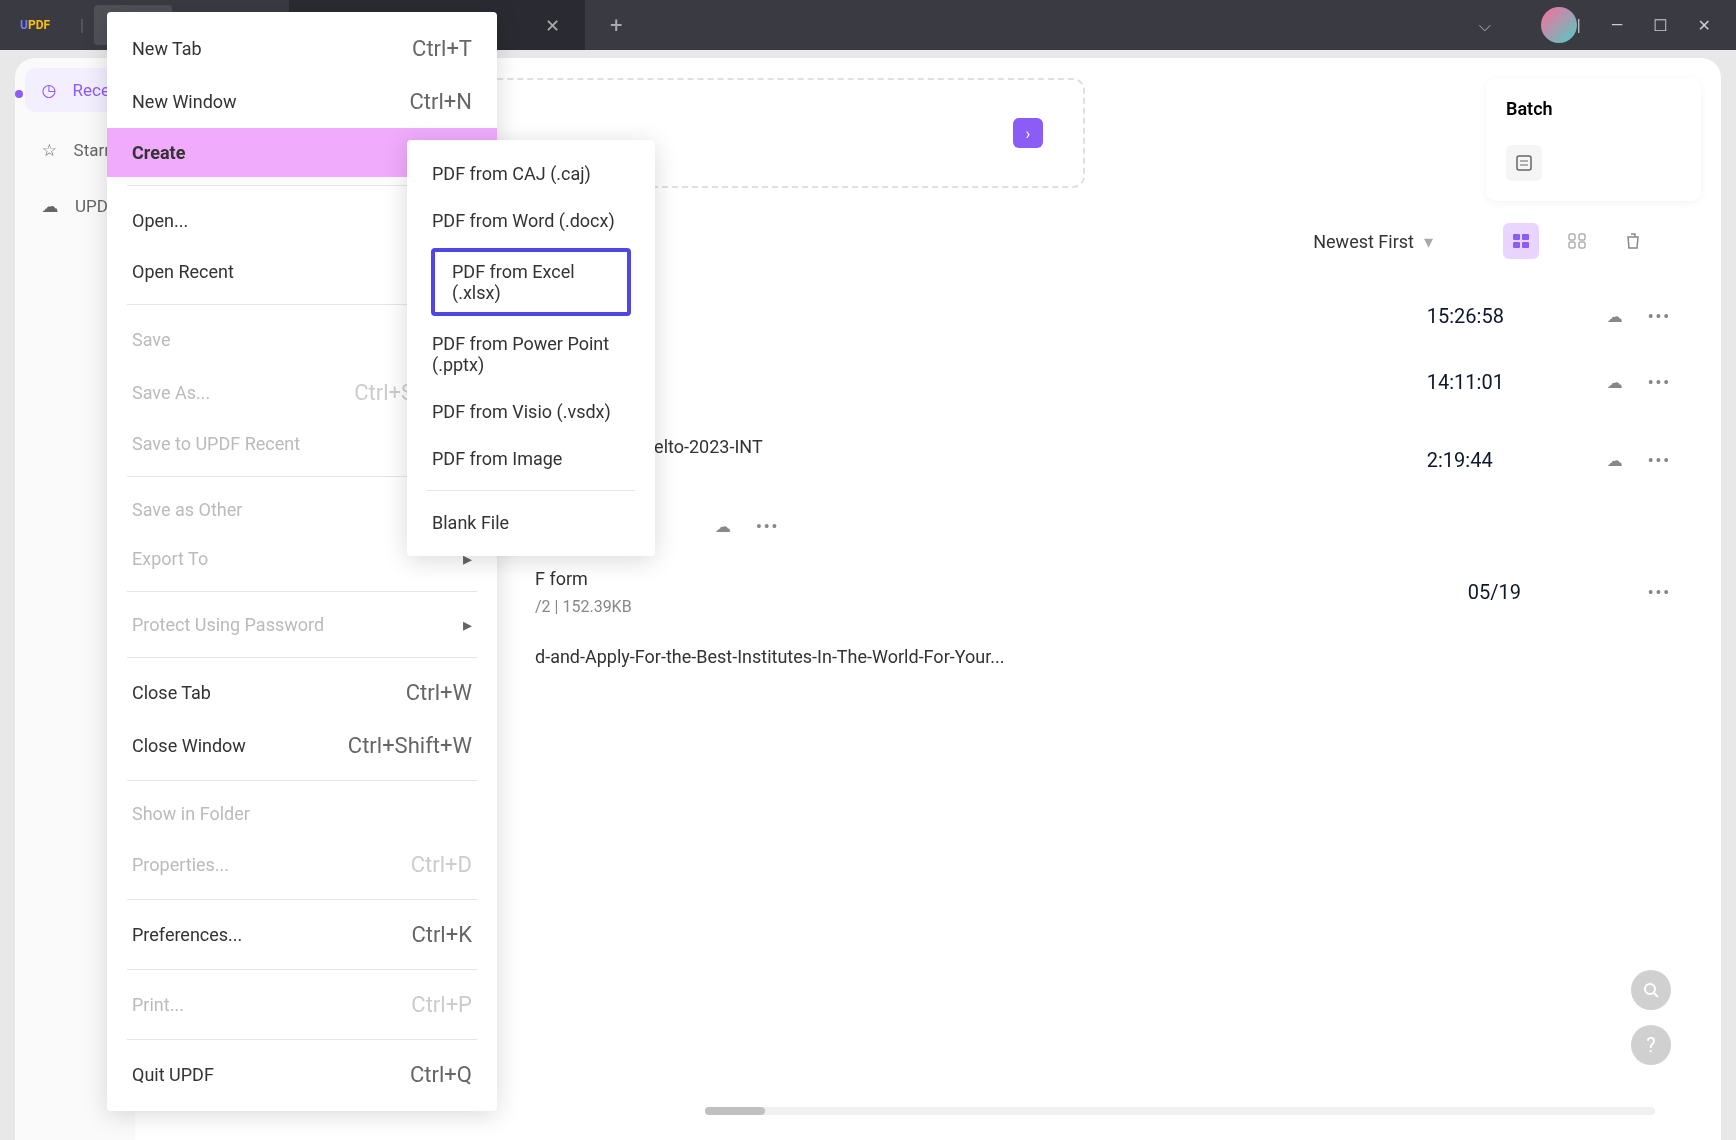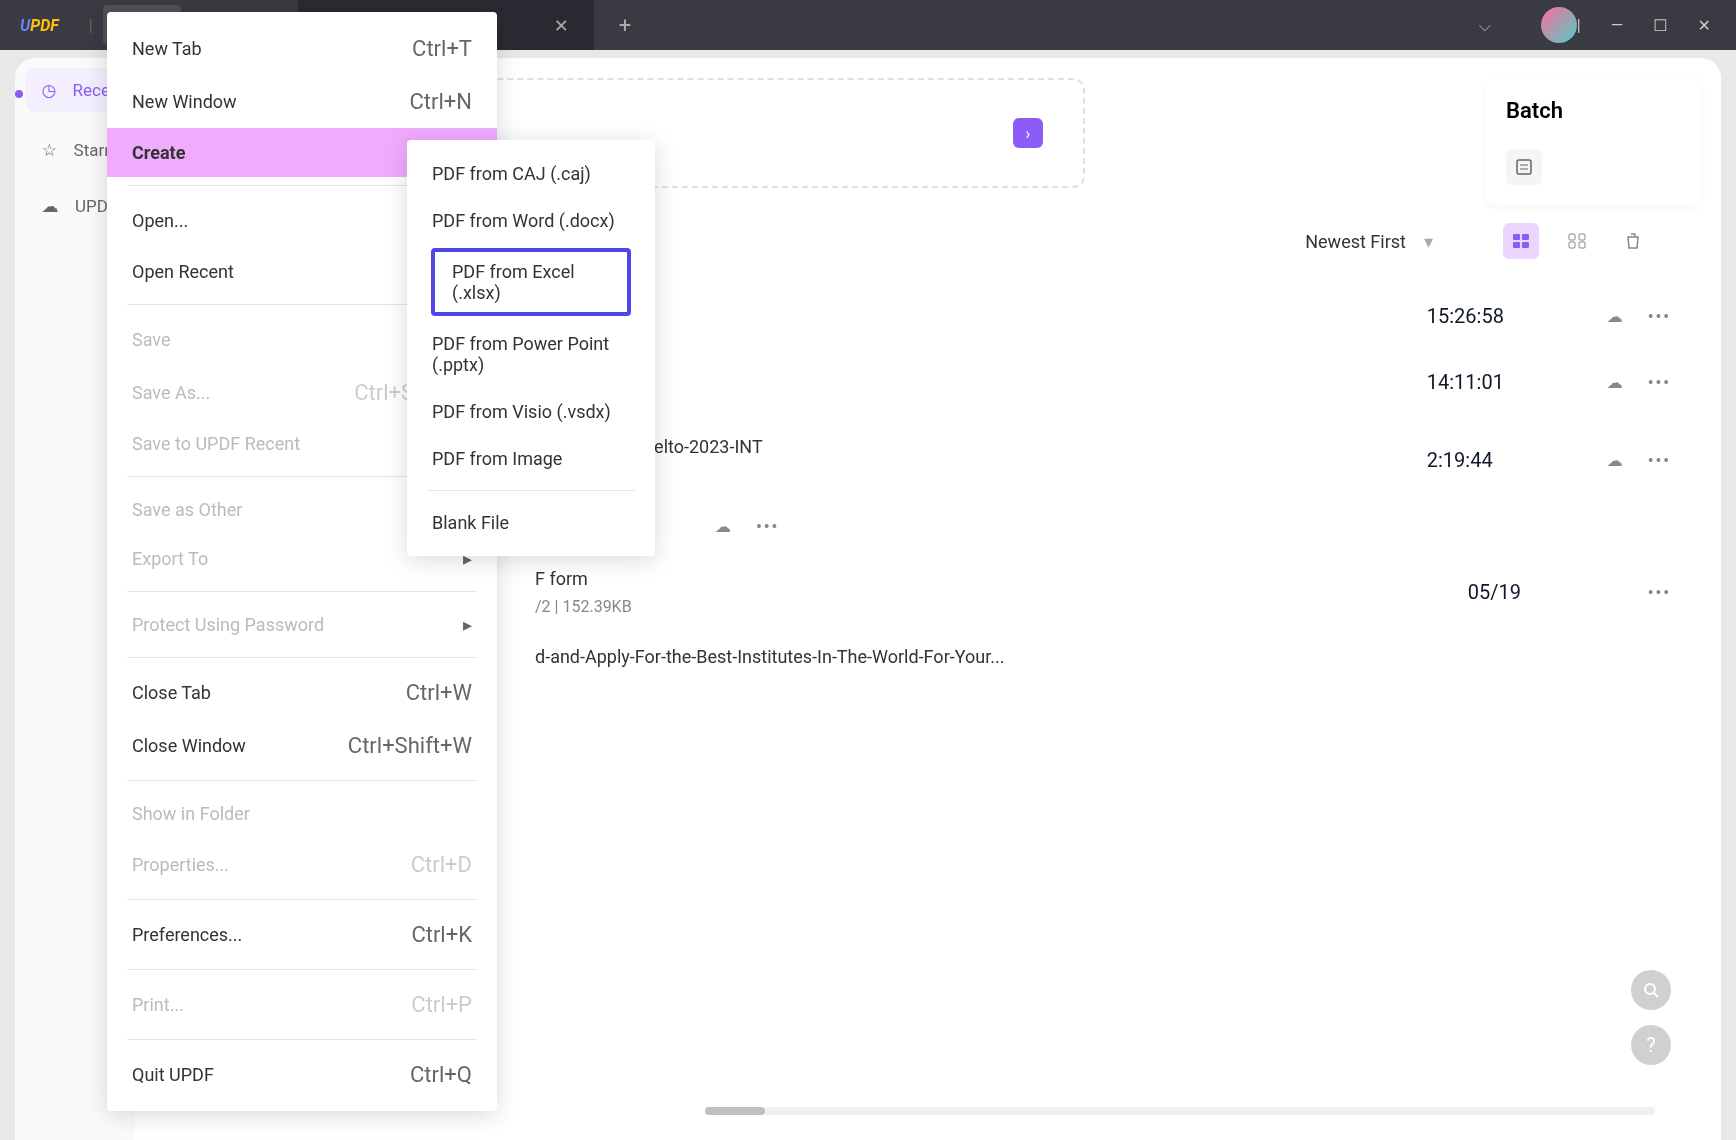--- a/index.html
+++ b/index.html
@@ -1,19 +1,19 @@
 <!DOCTYPE html>
 <html><head>
   <meta charset="utf-8">
   <style>
     * { margin: 0; padding: 0; box-sizing: border-box; font-family: -apple-system, BlinkMacSystemFont, 'Segoe UI', Roboto, sans-serif; }
     body { width: 1736px; height: 1140px; background: #e8e8e8; overflow: hidden; }
     
     .titlebar { height: 50px; background: #3a3a42; display: flex; align-items: center; color: #fff; }
-    .logo { padding: 0 20px; font-weight: bold; font-size: 16px; font-style: italic; }
+    .logo { padding: 0 20px; font-weight: bold; font-size: 12px; }
     .logo-u { color: #6b7fff; }
     .logo-pdf { color: #ffc107; }
     .titlebar-divider { color: #666; padding: 0 10px; }
     .menubar { display: flex; }
     .menubtn { padding: 0 25px; height: 40px; display: flex; align-items: center; cursor: pointer; font-size: 18px; color: #e0e0e0; }
     .menubtn.active { background: #505058; border-radius: 4px; }
     .tab { background: #2a2a32; display: flex; align-items: center; padding: 0 25px 0 120px; height: 50px; font-size: 17px; color: #ddd; margin-left: 30px; }
     .tab-close { margin-left: 70px; cursor: pointer; font-size: 18px; color: #aaa; }
     .addtab { margin-left: 25px; color: #aaa; font-size: 22px; cursor: pointer; }
     .titlebar-spacer { flex: 1; }
@@ -28,25 +28,25 @@
     .sidebar-item.active { background: #f3efff; border-radius: 10px; margin: 10px; padding: 12px 15px; }
     .sidebar-item.active-indicator { position: relative; }
     .sidebar-dot { position: absolute; left: -10px; top: 50%; width: 8px; height: 8px; background: #8b5cf6; border-radius: 50%; }
     .sidebar-icon { width: 20px; height: 20px; display: flex; align-items: center; justify-content: center; }
     
     .content { flex: 1; background: #fff; border-radius: 0 20px 0 0; margin-top: 8px; margin-right: 15px; position: relative; }
     .open-card { border: 2px dashed #e0e0e0; border-radius: 12px; margin: 20px 30px 20px 50px; padding: 30px; position: relative; }
     .open-arrow { position: absolute; right: 40px; top: 50%; transform: translateY(-50%); width: 30px; height: 30px; background: #8b5cf6; border-radius: 6px; display: flex; align-items: center; justify-content: center; color: #fff; }
     
     .batch-panel { position: absolute; right: 20px; top: 20px; width: 215px; background: #fff; border-radius: 10px; padding: 20px; box-shadow: 0 2px 8px rgba(0,0,0,0.05); }
-    .batch-title { font-size: 22px; font-weight: 600; margin-bottom: 26px; }
+    .batch-title { font-size: 18px; font-weight: 600; margin-bottom: 26px; }
     .batch-icon { width: 36px; height: 36px; background: #f5f5f5; border-radius: 6px; display: flex; align-items: center; justify-content: center; }
     
     .list-header { display: flex; align-items: center; padding: 15px 50px; }
-    .list-sort { margin-left: auto; margin-right: 70px; font-size: 18px; color: #333; display: flex; align-items: flex-start; gap: 18px; }
+    .list-sort { margin-left: auto; margin-right: 70px; font-size: 18px; color: #333; display: flex; align-items: flex-start; gap: 10px; }
     .view-btns { display: flex; gap: 20px; align-items: center; margin-right: 20px; }
     .view-btn { width: 36px; height: 36px; display: flex; align-items: center; justify-content: center; border-radius: 6px; cursor: pointer; }
     .view-btn.active { background: #e9d5ff; }
     
     .file-row { display: flex; align-items: center; padding: 15px 50px 15px 400px; border-bottom: none; }
     .file-info { flex: 1; }
     .file-name { font-size: 18px; color: #333; margin-bottom: 8px; }
     .file-meta { font-size: 16px; color: #888; }
     .file-date { width: 180px; font-size: 20px; color: #0f172a; }
     .file-actions { display: flex; gap: 25px; align-items: center; }

